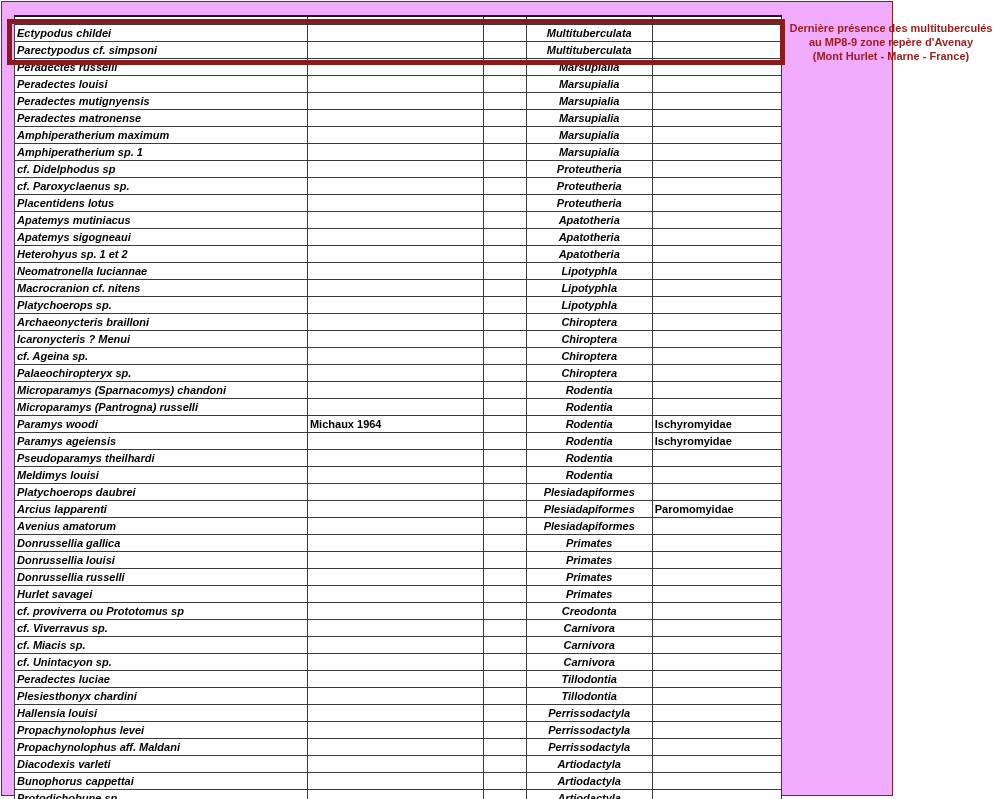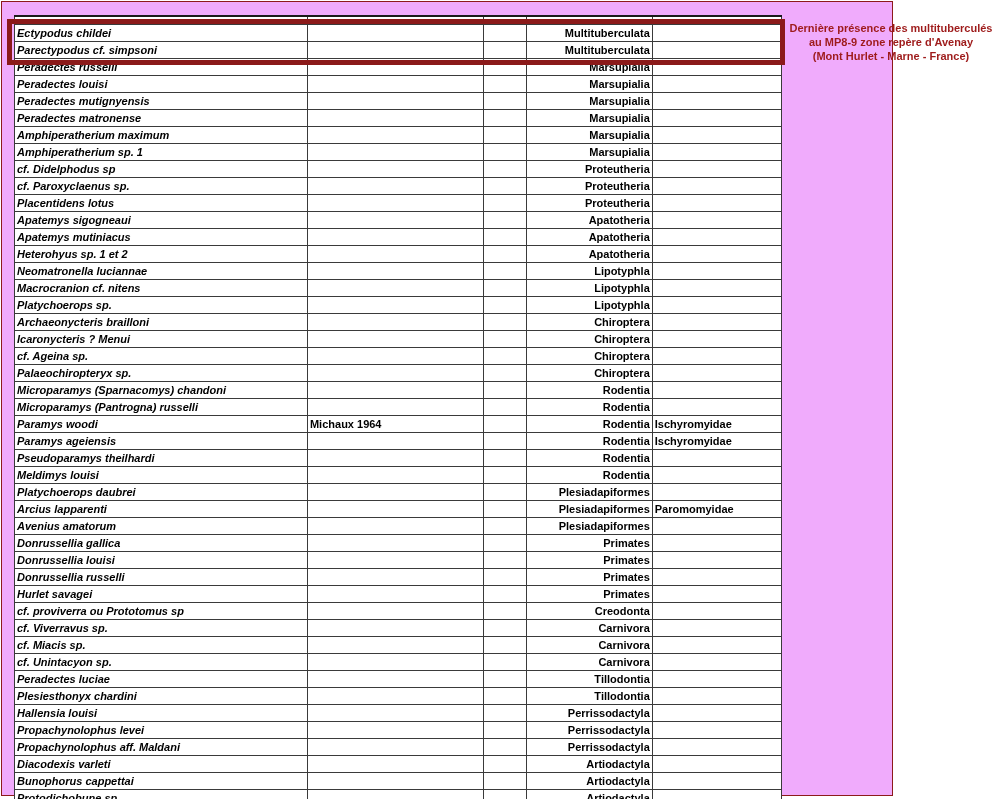--- a/index.html
+++ b/index.html
@@ -74,24 +74,25 @@
     color: #000000;
   }
   td.ref {
     text-align: left;
     font-weight: bold;
     font-size: 10.5px;
     color: #000000;
   }
   td.narrow { }
   td.order {
-    text-align: right;
+    text-align: center;
     font-weight: bold;
     font-size: 10.5px;
     color: #000000;
+    font-style: italic;
   }
   td.family {
     font-weight: bold;
     font-size: 10.5px;
     color: #000000;
   }
 
   
   #highlight-box {
     position: absolute;
@@ -211,28 +212,28 @@
             <td class="family"></td>
           </tr>
           <tr>
             <td class="species">Placentidens lotus</td>
             <td class="ref"></td>
             <td class="narrow"></td>
             <td class="order">Proteutheria</td>
             <td class="family"></td>
           </tr>
           <tr>
+            <td class="species">Apatemys mutiniacus</td>
+            <td class="ref"></td>
+            <td class="narrow"></td>
+            <td class="order">Apatotheria</td>
+            <td class="family"></td>
+          </tr>
+          <tr>
             <td class="species">Apatemys sigogneaui</td>
-            <td class="ref"></td>
-            <td class="narrow"></td>
-            <td class="order">Apatotheria</td>
-            <td class="family"></td>
-          </tr>
-          <tr>
-            <td class="species">Apatemys mutiniacus</td>
             <td class="ref"></td>
             <td class="narrow"></td>
             <td class="order">Apatotheria</td>
             <td class="family"></td>
           </tr>
           <tr>
             <td class="species">Heterohyus sp. 1 et 2</td>
             <td class="ref"></td>
             <td class="narrow"></td>
             <td class="order">Apatotheria</td>

